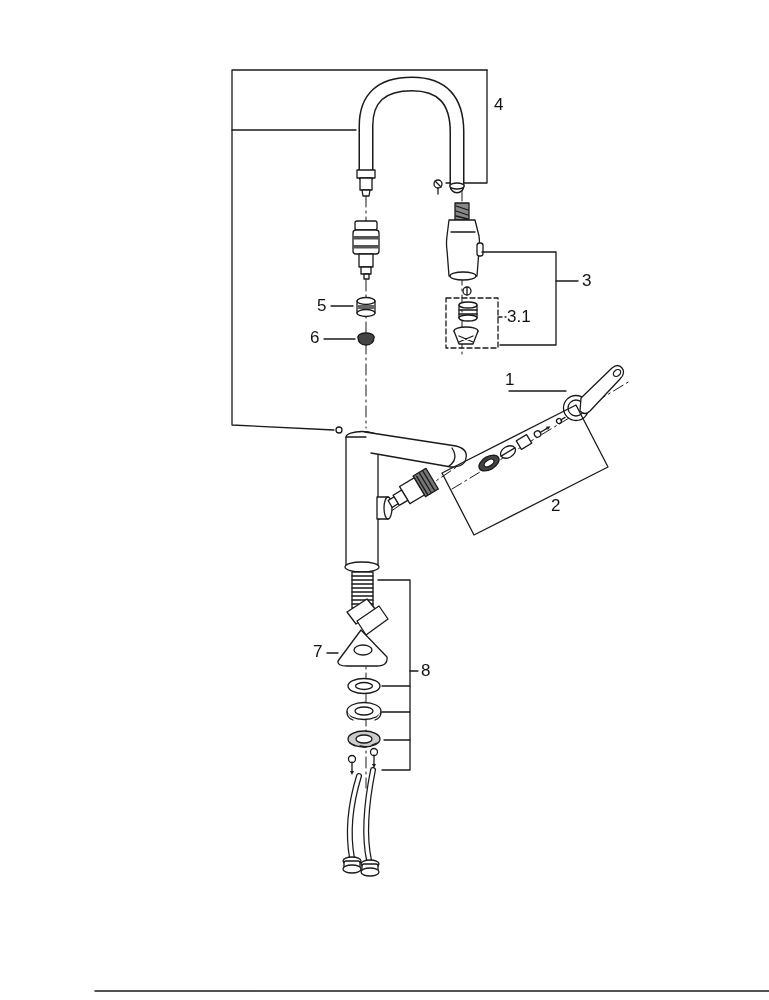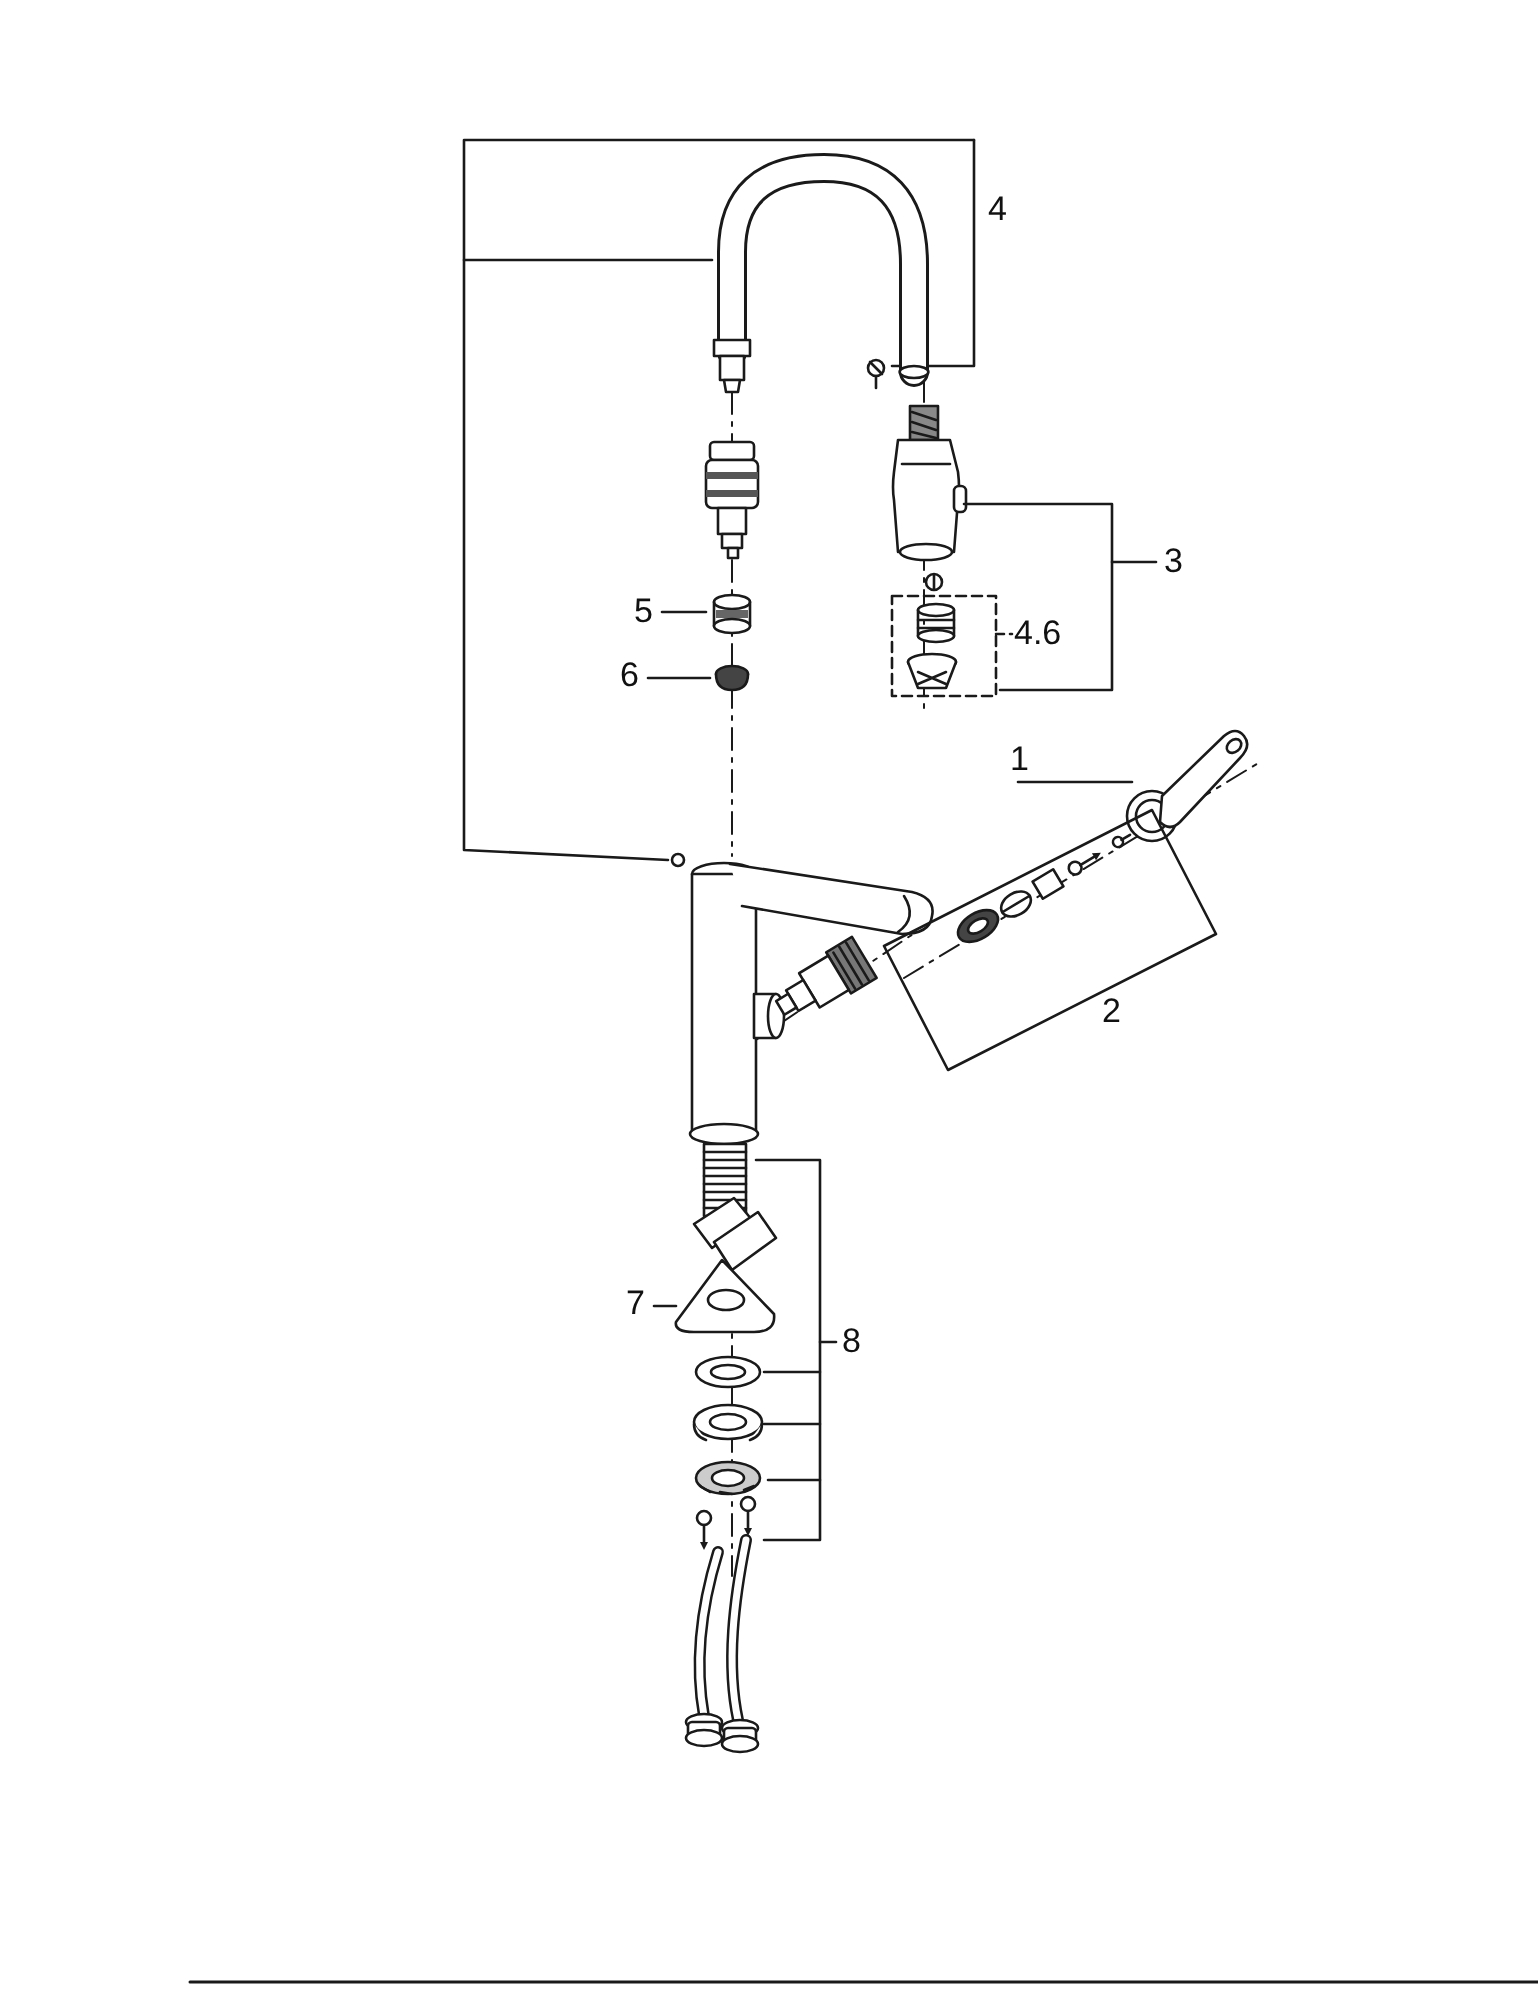--- a/index.html
+++ b/index.html
@@ -242,19 +242,19 @@
         <ellipse cx="370" cy="872" rx="9" ry="4" fill="#fff"></ellipse>
       </g>
 
       <path d="M95 991 H 769" stroke-width="1.5"></path>
     </g>
   </svg>
 
   <div class="part-label lbl-1">1</div>
   <div class="part-label lbl-2">2</div>
   <div class="part-label lbl-3">3</div>
-  <div class="part-label lbl-31">4.6</div>
+  <div class="part-label lbl-31">3.1</div>
   <div class="part-label lbl-4">4</div>
   <div class="part-label lbl-5">5</div>
   <div class="part-label lbl-6">6</div>
   <div class="part-label lbl-7">7</div>
   <div class="part-label lbl-8">8</div>
 </div>
 
 </body></html>

